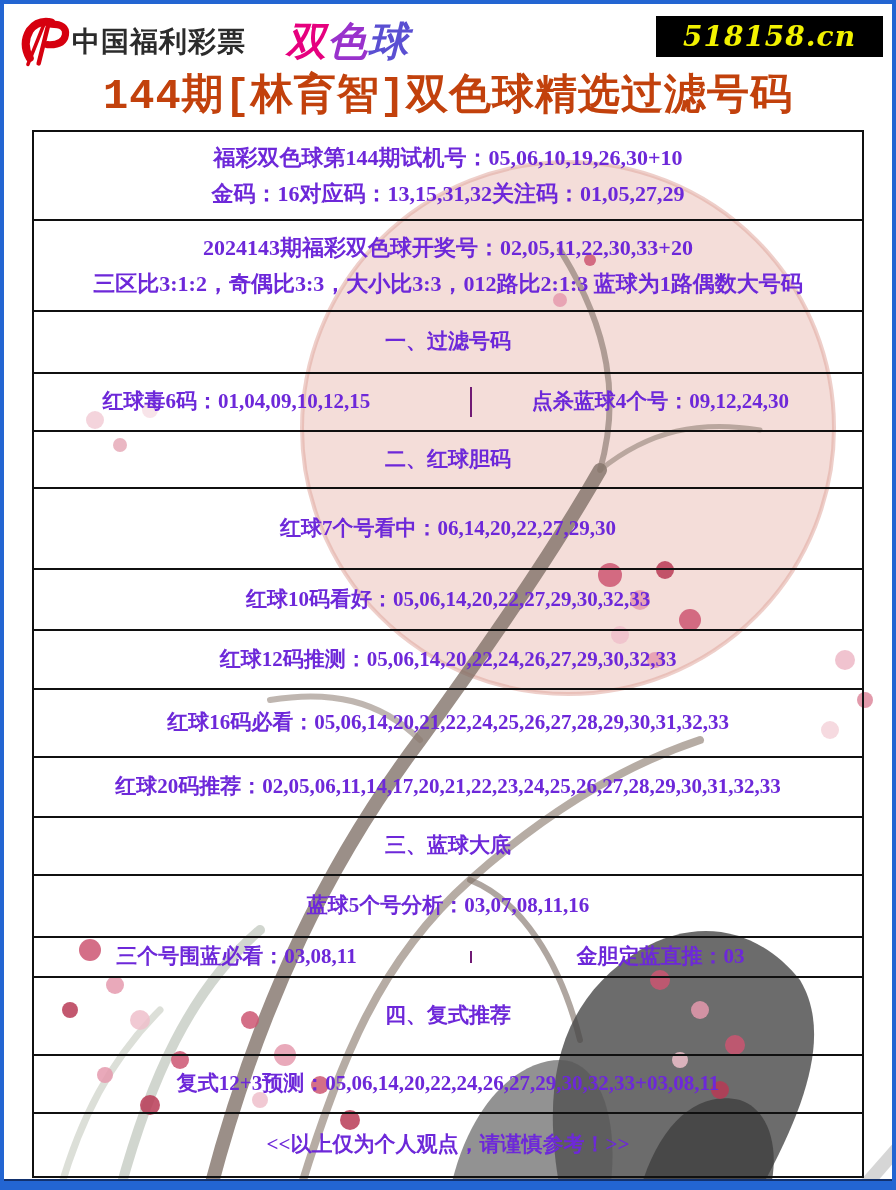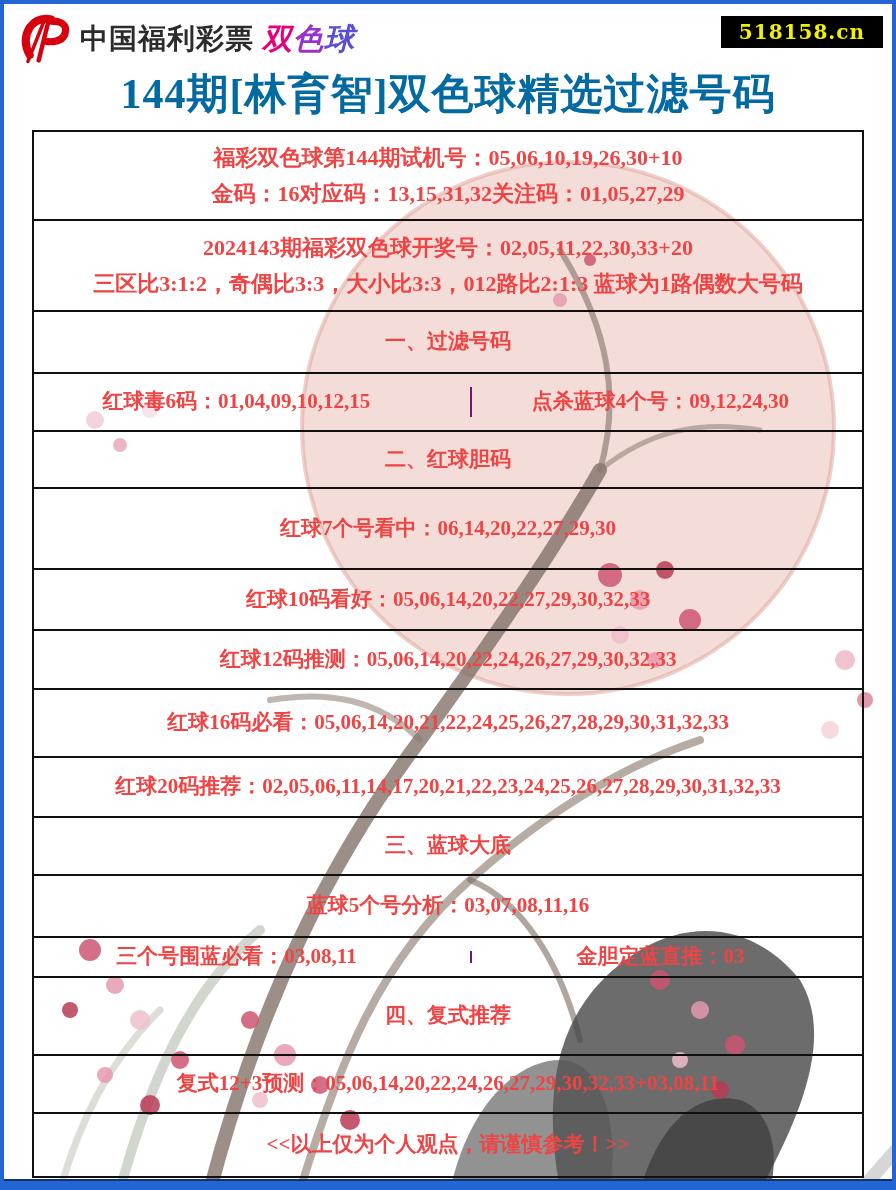--- a/index.html
+++ b/index.html
@@ -18,61 +18,61 @@
     border-bottom:9px solid #2365d2;
     box-shadow: inset 0 -2px 0 #12316e;
     z-index:6; pointer-events:none;
   }
   
   .bg { position:absolute; left:0; top:0; z-index:0; }
 
   
   .logo {
     position:absolute; left:16px; top:14px;
-    display:flex; align-items:center; gap:8px; z-index:3;
+    display:flex; align-items:center; z-index:3;
   }
   .logo-icon { width:56px; height:50px; }
   .brand {
     font-family:"Liberation Sans", sans-serif;
     font-weight:bold; font-size:28px; color:#2b2b2b; letter-spacing:1px;
   }
   .product {
     font-family:"Liberation Sans", sans-serif;
-    font-weight:bold; font-style:italic; font-size:30px; letter-spacing:1px;
+    font-weight:bold; font-style:italic; font-size:40px; letter-spacing:1px;margin-left:40px;
   }
   .product .c1 { color:#e6007e; }
   .product .c2 { color:#9932cc; }
   .product .c3 { color:#5a4fd2; }
 
   .badge {
     position:absolute; top:16px; right:13px; z-index:3;
     background:#000000; color:#f2f200;
     font-family:"DejaVu Serif", serif; font-weight:bold;
-    font-size:20px; padding:4px 18px; letter-spacing:1px;
+    font-size:28px; padding:4px 27px; letter-spacing:1px;font-style:italic;
   }
 
   .title {
     position:absolute; top:66px; left:0; width:100%; z-index:3;
     text-align:center;
-    font-family:Liberation Serif, serif;
-    font-weight:bold; font-size:42px; color:#0369a1; letter-spacing:1px;
+    font-family:Liberation Mono, monospace;
+    font-weight:bold; font-size:42px; color:#c2410c; letter-spacing:1px;
   }
 
   
   .ptable {
     position:absolute; left:32px; top:130px; width:832px; z-index:2;
     border:2px solid #101010; box-sizing:border-box;
     background:transparent;
   }
   .row {
     box-sizing:border-box;
     border-bottom:2px solid #101010;
     display:flex; align-items:center; justify-content:center;
     text-align:center;
-    font-size:21px; font-weight:bold; color:#ef4444;
+    font-size:21px; font-weight:bold; color:#6d28d9;
     line-height:1.3;
   }
   .row:last-child { border-bottom:none; }
   .row.info { flex-direction:column; font-size:22px; line-height:1.6; }
   .row.split { padding:13px; align-items:stretch; }
   .split .cell {
     flex:1 1 50%; display:flex; align-items:center; justify-content:center;
     box-sizing:border-box;
   }
   .split .cell + .cell { border-left:2px solid #701a75;margin-left:44px; }

